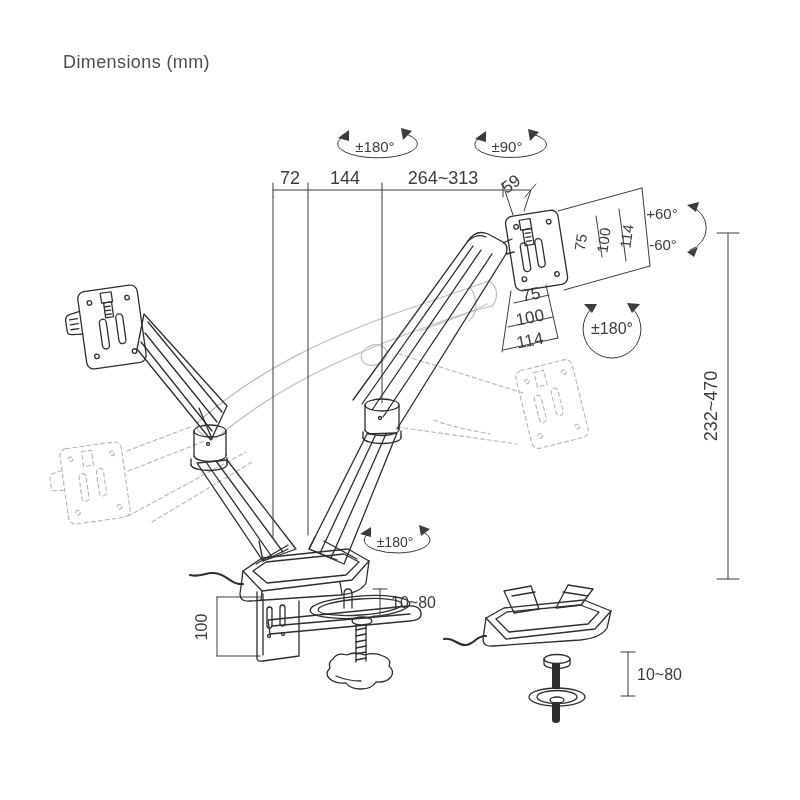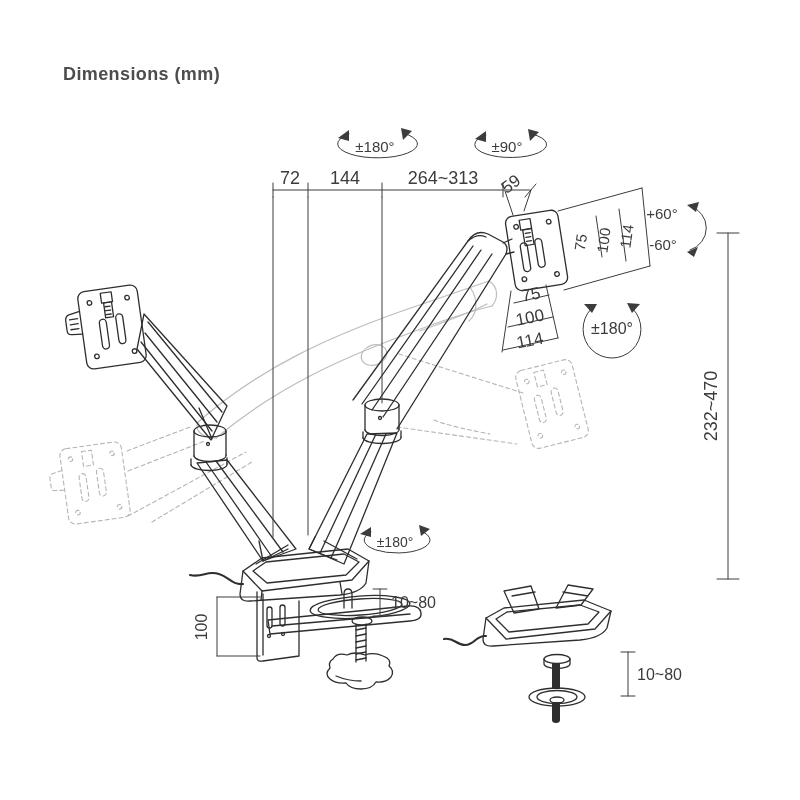--- a/index.html
+++ b/index.html
@@ -1,18 +1,18 @@
 <!DOCTYPE html>
 <html><head>
 <meta charset="utf-8">
 <style>
   html,body{margin:0;padding:0;background:#ffffff;}
   .canvas{position:relative;width:800px;height:800px;background:#ffffff;overflow:hidden;
           font-family:"Liberation Sans", sans-serif;}
-  .page-title{position:absolute;left:63px;top:64px;font-size:18px;font-weight:700;
+  .page-title{position:absolute;left:63px;top:52px;font-size:18px;font-weight:400;
               letter-spacing:.4px;color:#4d4d4d;}
   svg{position:absolute;left:0;top:0;}
   svg text{font-family:"Liberation Sans", sans-serif;fill:#3c3c3c;}
   .ln{stroke:#2e2e2e;stroke-width:1.3;fill:none;stroke-linecap:round;stroke-linejoin:round;}
   .ln2{stroke:#2e2e2e;stroke-width:2.1;fill:none;stroke-linecap:round;}
   .dim{stroke:#3c3c3c;stroke-width:1;fill:none;stroke-linecap:round;}
   .ah{fill:#3c3c3c;stroke:none;}
   .gh{stroke:#bdbdbd;stroke-width:1.2;fill:none;stroke-linecap:round;stroke-linejoin:round;}
   .gd{stroke:#b5b5b5;stroke-width:1.1;fill:none;stroke-dasharray:4 3;stroke-linecap:round;stroke-linejoin:round;}
   .solidfill{fill:#2e2e2e;stroke:none;}

